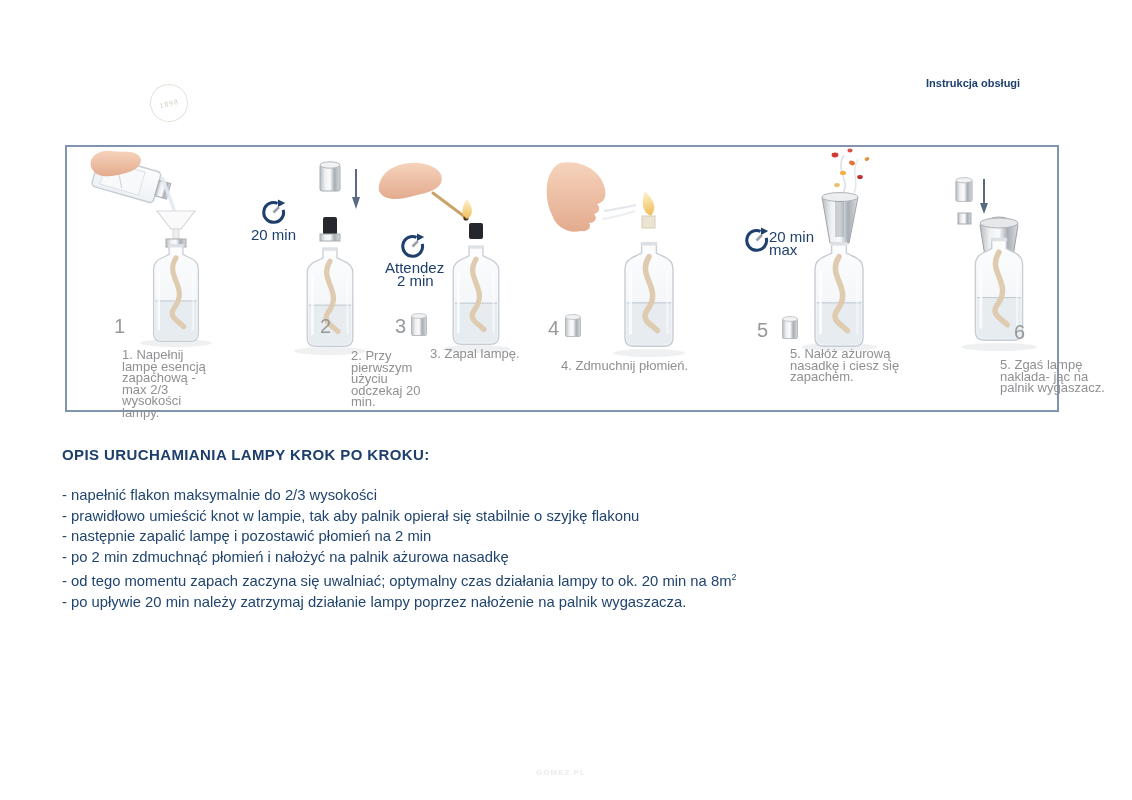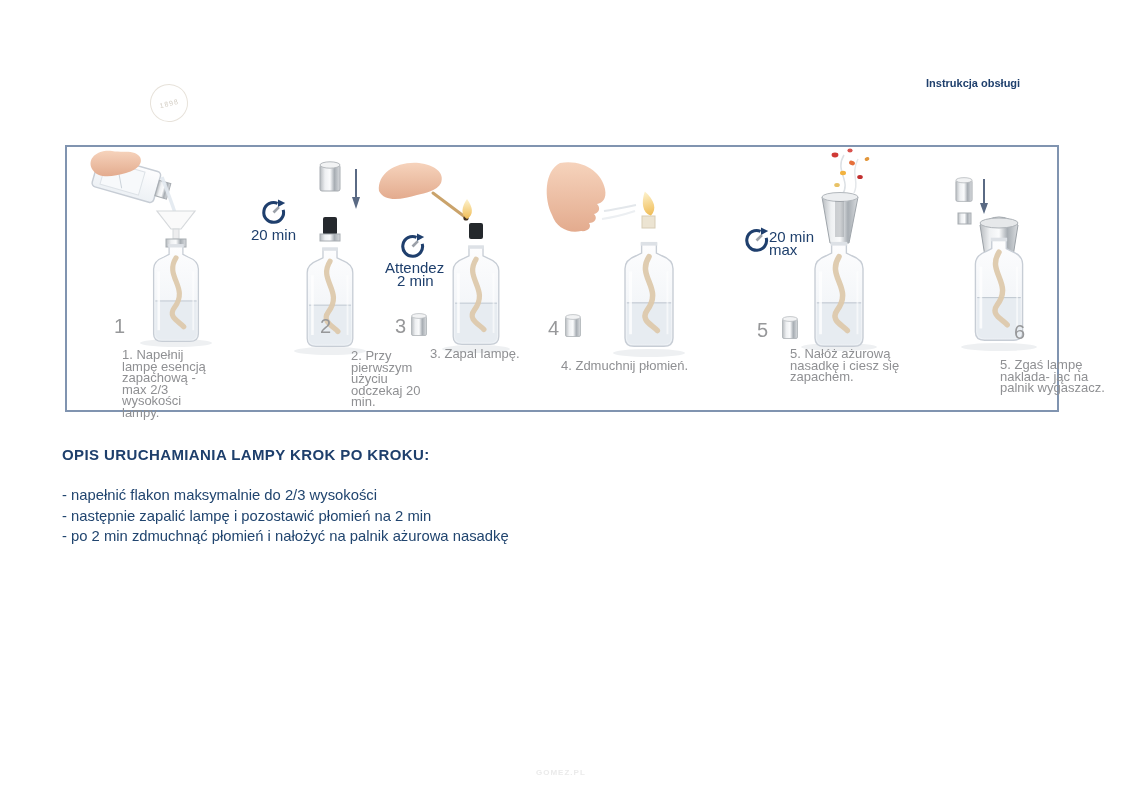--- a/index.html
+++ b/index.html
@@ -237,19 +237,22 @@
       </svg>
       <span class="step-num" style="left:107px; top:174px;">6</span>
       <div class="step-caption" style="left:93px; top:212px; width:105px;">5. Zgaś lampę naklada- jąc na palnik wygaszacz.</div>
     </div>
   </div>
 
   <div class="opis-heading">OPIS URUCHAMIANIA LAMPY KROK PO KROKU:</div>
 
   <div class="body-text">
     <div class="body-line"><span>- napełnić flakon maksymalnie do 2/3 wysokości</span></div>
+    <div class="body-line"><span>- prawidłowo umieścić knot w lampie, tak aby palnik opierał się stabilnie o szyjkę flakonu</span></div>
     <div class="body-line"><span>- następnie zapalić lampę i pozostawić płomień na 2 min</span></div>
     <div class="body-line"><span>- po 2 min zdmuchnąć płomień i nałożyć na palnik ażurowa nasadkę</span></div>
+    <div class="body-line"><span>- od tego momentu zapach zaczyna się uwalniać; optymalny czas działania lampy to ok. 20 min na 8m</span><sup>2</sup></div>
+    <div class="body-line"><span>- po upływie 20 min należy zatrzymaj działanie lampy poprzez nałożenie na palnik wygaszacza.</span></div>
   </div>
 
   <div class="watermark">GOMEZ.PL</div>
 
 </div>
 
 </body></html>

